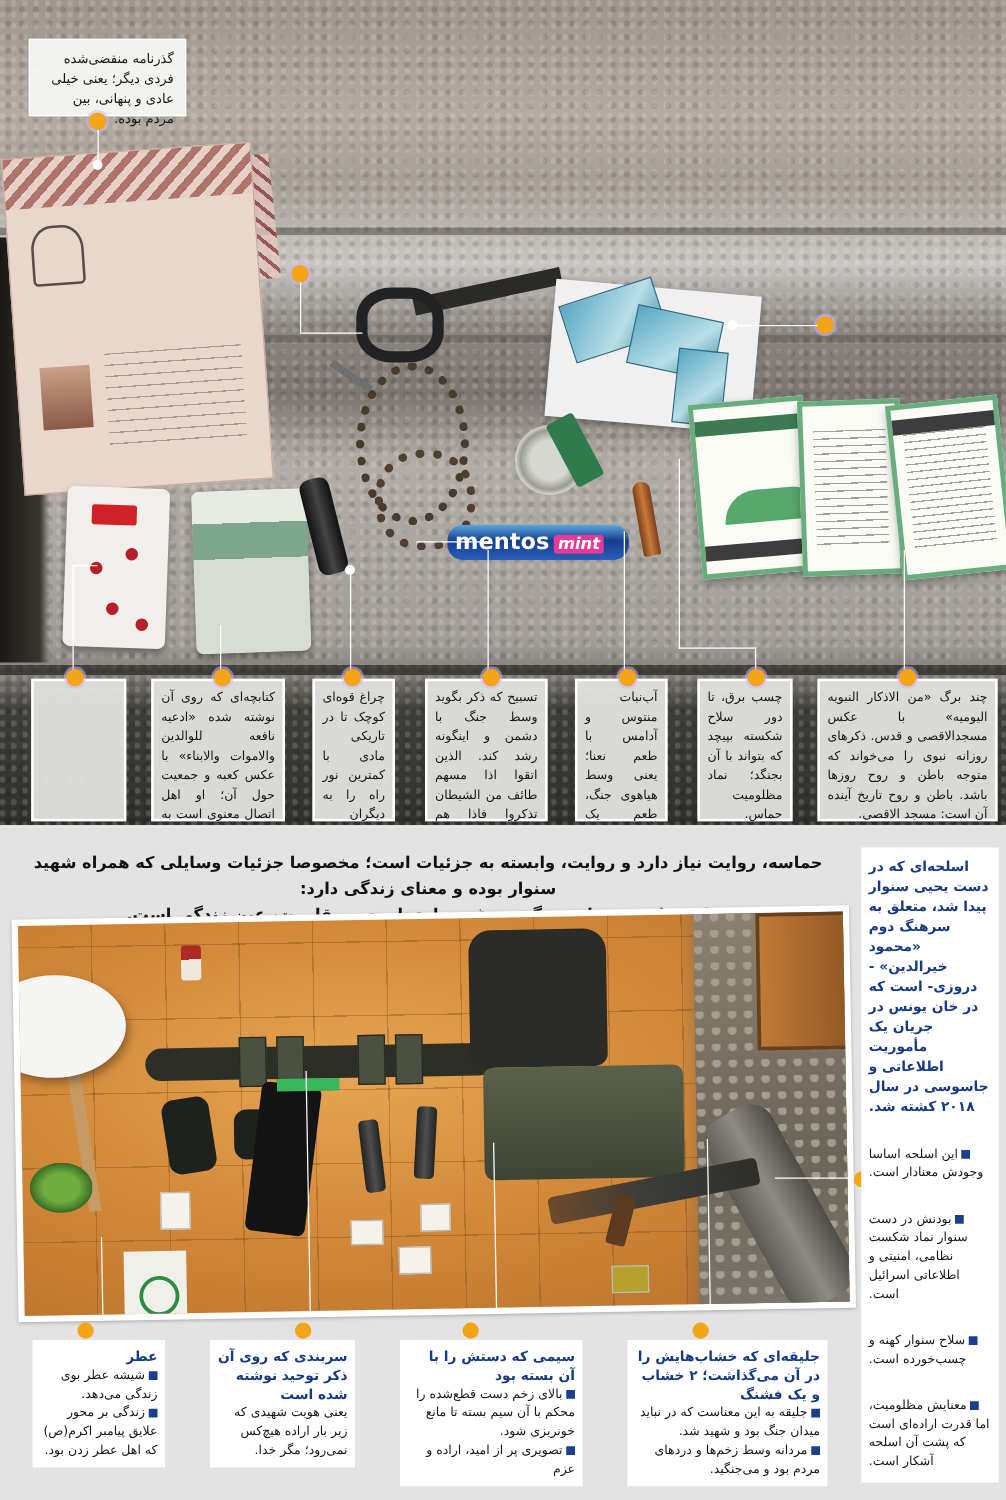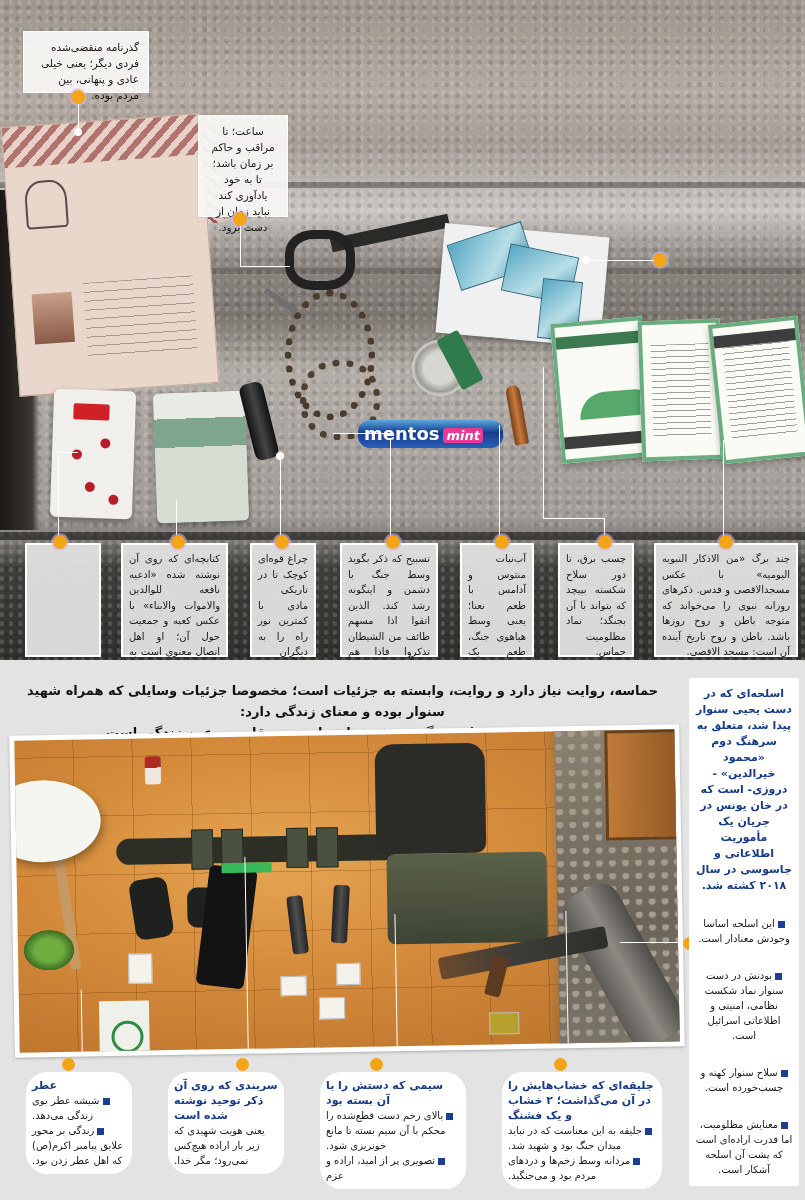--- a/index.html
+++ b/index.html
@@ -101,29 +101,29 @@
   .cylinder { position: absolute; left: 575px; top: 150px; width: 60px; height: 170px; background: linear-gradient(90deg,#5c5a55,#8d8a84 50%,#4e4c47); transform: rotate(-28deg); border-radius: 20px; }
   .plant { position: absolute; left: 6px; top: 190px; width: 50px; height: 40px; background: radial-gradient(#6fae3e 40%, #3a6e26 70%, transparent 72%); }
   .hamas-card { position: absolute; left: 80px; top: 262px; width: 50px; height: 60px; background: #f0f0ea; }
   .hamas-card::after { content: ""; position: absolute; left: 12px; top: 20px; width: 26px; height: 26px; border: 3px solid #2d8c43; border-radius: 50%; }
   .jar { position: absolute; left: 130px; top: 18px; width: 16px; height: 28px; background: linear-gradient(#b02a25 0 40%, #efe8e0 40%); border-radius: 3px; }
 
   
   .bline { position: absolute; width: 1px; background: #fff; }
 
   
-  .side-col { position: absolute; left: 689px; top: 678px; width: 110px; height: 508px; background: #fff; padding: 8px 6px; text-align: center; }
+  .side-col { position: absolute; left: 689px; top: 678px; width: 110px; height: 508px; background: #fff; padding: 8px 6px; text-align: left; }
   .side-title { font-weight: bold; color: #173a85; font-size: 11px; line-height: 16px; }
   .side-item { font-size: 10px; line-height: 15px; color: #161616; margin-top: 22px; }
   .sq { display: inline-block; width: 7px; height: 7px; background: #1b3f8e; margin-left: 3px; vertical-align: middle; }
   .side-dot { position: absolute; left: 683px; top: 937px; width: 13px; height: 13px; border-radius: 50%; background: #f4a417; }
   .side-line { position: absolute; left: 620px; top: 942px; width: 64px; height: 1px; background: #fff; }
 
   
-  .bcard { position: absolute; top: 1072px; background: #fff; padding: 6px 6px; text-align: left; font-size: 10px; line-height: 15px; color: #161616; border-radius: 21px; }
+  .bcard { position: absolute; top: 1072px; background: #fff; padding: 6px 6px; text-align: right; font-size: 10px; line-height: 15px; color: #161616; }
   .bcard .btitle { font-weight: bold; color: #173a85; font-size: 11px; line-height: 15px; }
   .bdot { position: absolute; top: 1058px; width: 13px; height: 13px; border-radius: 50%; background: #f4a417; }
 </style>
 </head>
 <body>
 
 <div class="top-photo">
   <div class="step-edge" style="top:182px"></div>
   <div class="step-edge" style="top:268px;opacity:.6"></div>
   <div class="step-edge" style="top:532px;height:8px;background:rgba(20,20,18,.6)"></div>
@@ -174,21 +174,20 @@
   <div class="pamphlet" style="left:715px;width:90px;transform:rotate(-6deg)">
     <div class="band" style="top:8px"></div>
     <div class="lines"></div>
   </div>
 
   <div class="callout" style="left:23px;top:31px;width:126px;height:62px;">گذرنامه منقضی‌شده فردی دیگر؛ یعنی خیلی عادی و پنهانی، بین مردم بوده.</div>
   <div class="dot" style="left:71px;top:90px"></div>
   <div class="vline" style="left:78px;top:104px;height:26px"></div>
   <div class="pin" style="left:74px;top:128px"></div>
 
-  <div class="callout" style="left:198px;top:115px;width:90px;height:102px;text-align:center">ساعت؛ تا مراقب و حاکم بر زمان باشد؛ تا به خود یادآوری کند نباید زمان از دست برود.</div>
   <div class="dot" style="left:233px;top:212px"></div>
   <div class="vline" style="left:240px;top:226px;height:40px"></div>
   <div class="hline" style="left:240px;top:266px;width:50px"></div>
 
   <div class="dot" style="left:653px;top:253px"></div>
   <div class="hline" style="left:588px;top:260px;width:66px"></div>
   <div class="pin" style="left:582px;top:256px"></div>
 
   <div class="vline" style="left:58px;top:452px;height:92px"></div>
   <div class="hline" style="left:58px;top:452px;width:20px"></div>

